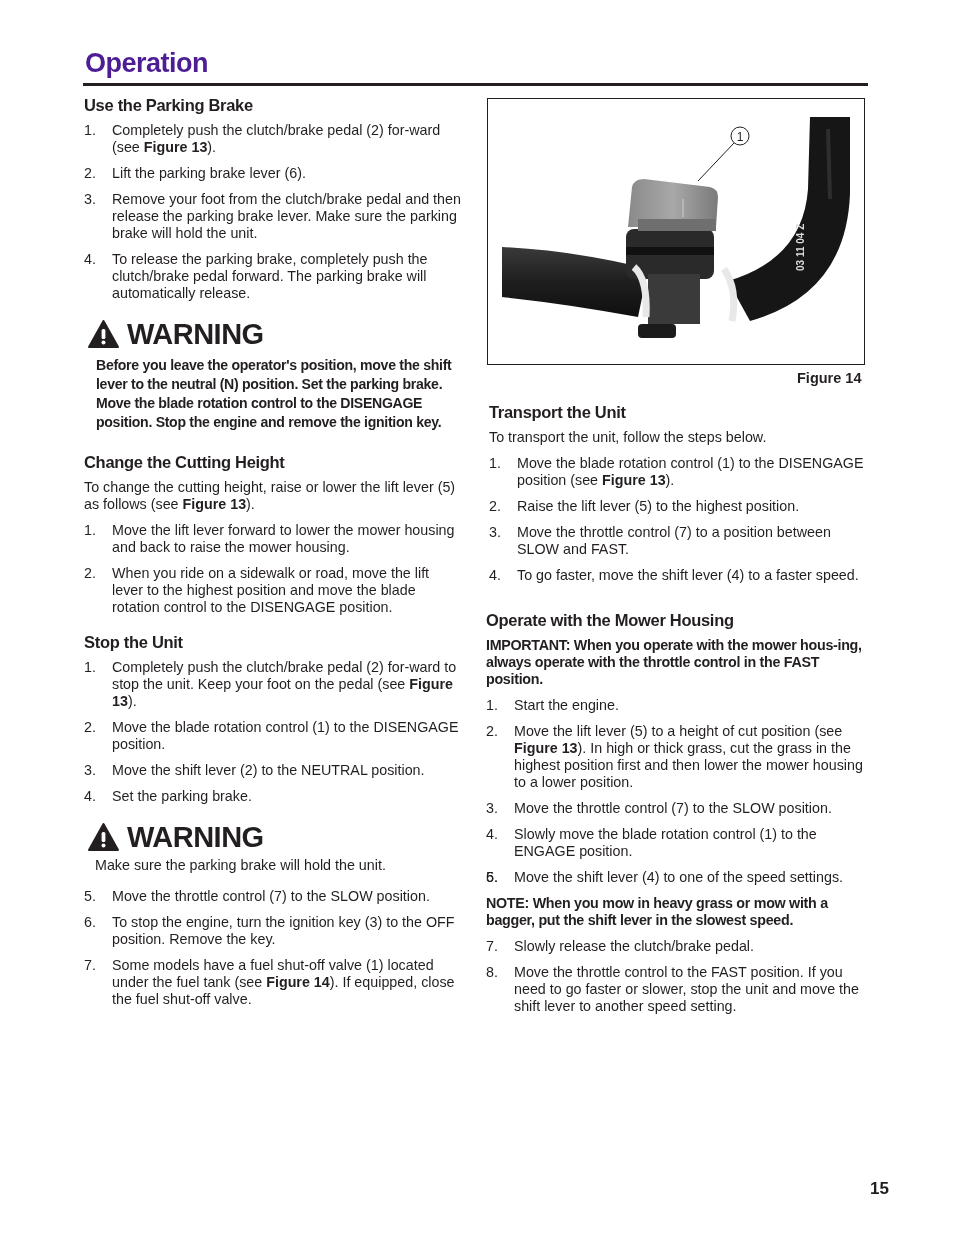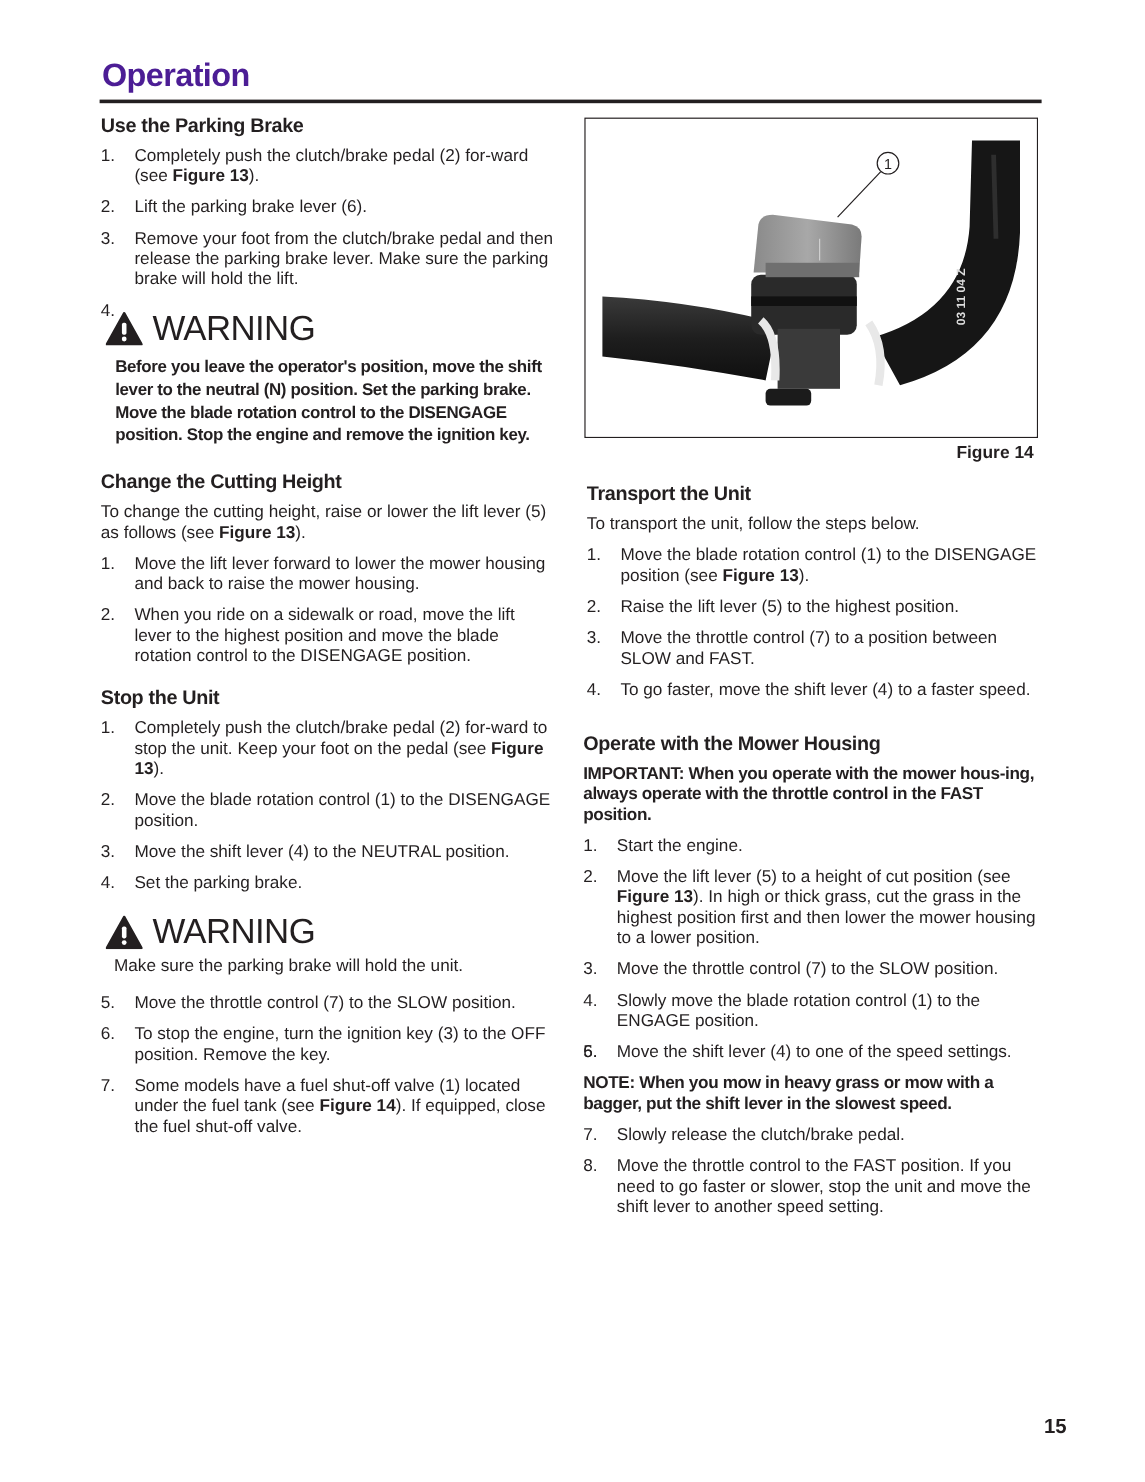--- a/index.html
+++ b/index.html
@@ -13,43 +13,43 @@
   .col-right { left:486px; top:404px; }
   h2.sec { font-size:16.5px; font-weight:bold; margin:0 0 8px 0; letter-spacing:-0.3px; }
   p.para { margin:0 0 9px 0; }
   ol.steps { list-style:none; margin:0; padding:0; }
   ol.steps li { position:relative; padding-left:28px; margin:0 0 9px 0; }
   ol.steps li .num { position:absolute; left:0; top:0; }
   b.fig { font-weight:bold; }
   .warn { margin:6px 0 0 0; }
   .warn-head { display:flex; align-items:center; height:36px; margin-left:4px; }
   .warn-head svg { width:31px; height:28px; margin-right:8px; }
-  .warn-title { font-size:29px; font-weight:normal; letter-spacing:-0.5px; }
+  .warn-title { font-size:29px; font-weight:bold; letter-spacing:-0.5px; }
   .warn-body-bold { font-weight:bold; margin:4px 0 0 12px; font-size:14.1px; line-height:19px; letter-spacing:-0.3px; }
   .warn-body { margin:2px 0 0 11px; }
   .figure-box { position:absolute; left:487px; top:98px; width:376px; height:265px; border:1.5px solid #231f20; overflow:hidden; background:#fff; }
   .fig-caption { position:absolute; left:797px; top:370px; font-size:14.5px; font-weight:bold; }
   .important { font-weight:bold; margin:0 0 9px 0; letter-spacing:-0.3px; }
   .page-num { position:absolute; left:870px; top:1179px; font-size:17px;font-weight:bold; }
 </style>
 </head>
 <body>
 
 <h1 class="title">Operation</h1>
 <div class="title-rule"></div>
 
 <div class="col col-left">
 
   <section>
     <h2 class="sec">Use the Parking Brake</h2>
     <ol class="steps">
       <li><span class="num">1.</span><span>Completely push the clutch/brake pedal (2) for-ward (see </span><b class="fig">Figure 13</b><span>).</span></li>
       <li><span class="num">2.</span><span>Lift the parking brake lever (6).</span></li>
-      <li><span class="num">3.</span><span>Remove your foot from the clutch/brake pedal and then release the parking brake lever. Make sure the parking brake will hold the lift.</span></li>
-      <li><span class="num">4.</span></li>
+      <li><span class="num">3.</span><span>Remove your foot from the clutch/brake pedal and then release the parking brake lever. Make sure the parking brake will hold the unit.</span></li>
+      <li><span class="num">4.</span><span>To release the parking brake, completely push the clutch/brake pedal forward. The parking brake will automatically release.</span></li>
     </ol>
   </section>
 
   <div class="warn" style="margin-top:14px;">
     <div class="warn-head">
       <svg viewBox="0 0 31 28">
           <path d="M15.5 1 L30 27 L1 27 Z" fill="#231f20" stroke="#231f20" stroke-linejoin="round" stroke-width="2"></path>
           <rect x="13.6" y="9" width="3.8" height="10" rx="1.5" fill="#fff"></rect>
           <circle cx="15.5" cy="22.5" r="2" fill="#fff"></circle>
         </svg>
@@ -65,21 +65,21 @@
       <li><span class="num">1.</span><span>Move the lift lever forward to lower the mower housing and back to raise the mower housing.</span></li>
       <li><span class="num">2.</span><span>When you ride on a sidewalk or road, move the lift lever to the highest position and move the blade rotation control to the DISENGAGE position.</span></li>
     </ol>
   </section>
 
   <section style="margin-top:18px;">
     <h2 class="sec">Stop the Unit</h2>
     <ol class="steps">
       <li><span class="num">1.</span><span>Completely push the clutch/brake pedal (2) for-ward to stop the unit. Keep your foot on the pedal (see </span><b class="fig">Figure 13</b><span>).</span></li>
       <li><span class="num">2.</span><span>Move the blade rotation control (1) to the DISENGAGE position.</span></li>
-      <li><span class="num">3.</span><span>Move the shift lever (4) to the NEUTRAL position.</span></li>
+      <li><span class="num">3.</span><span>Move the shift lever (2) to the NEUTRAL position.</span></li>
       <li><span class="num">4.</span><span>Set the parking brake.</span></li>
     </ol>
 
     <div class="warn" style="margin-top:14px;">
       <div class="warn-head">
         <svg viewBox="0 0 31 28">
             <path d="M15.5 1 L30 27 L1 27 Z" fill="#231f20" stroke="#231f20" stroke-linejoin="round" stroke-width="2"></path>
             <rect x="13.6" y="9" width="3.8" height="10" rx="1.5" fill="#fff"></rect>
             <circle cx="15.5" cy="22.5" r="2" fill="#fff"></circle>
           </svg>

